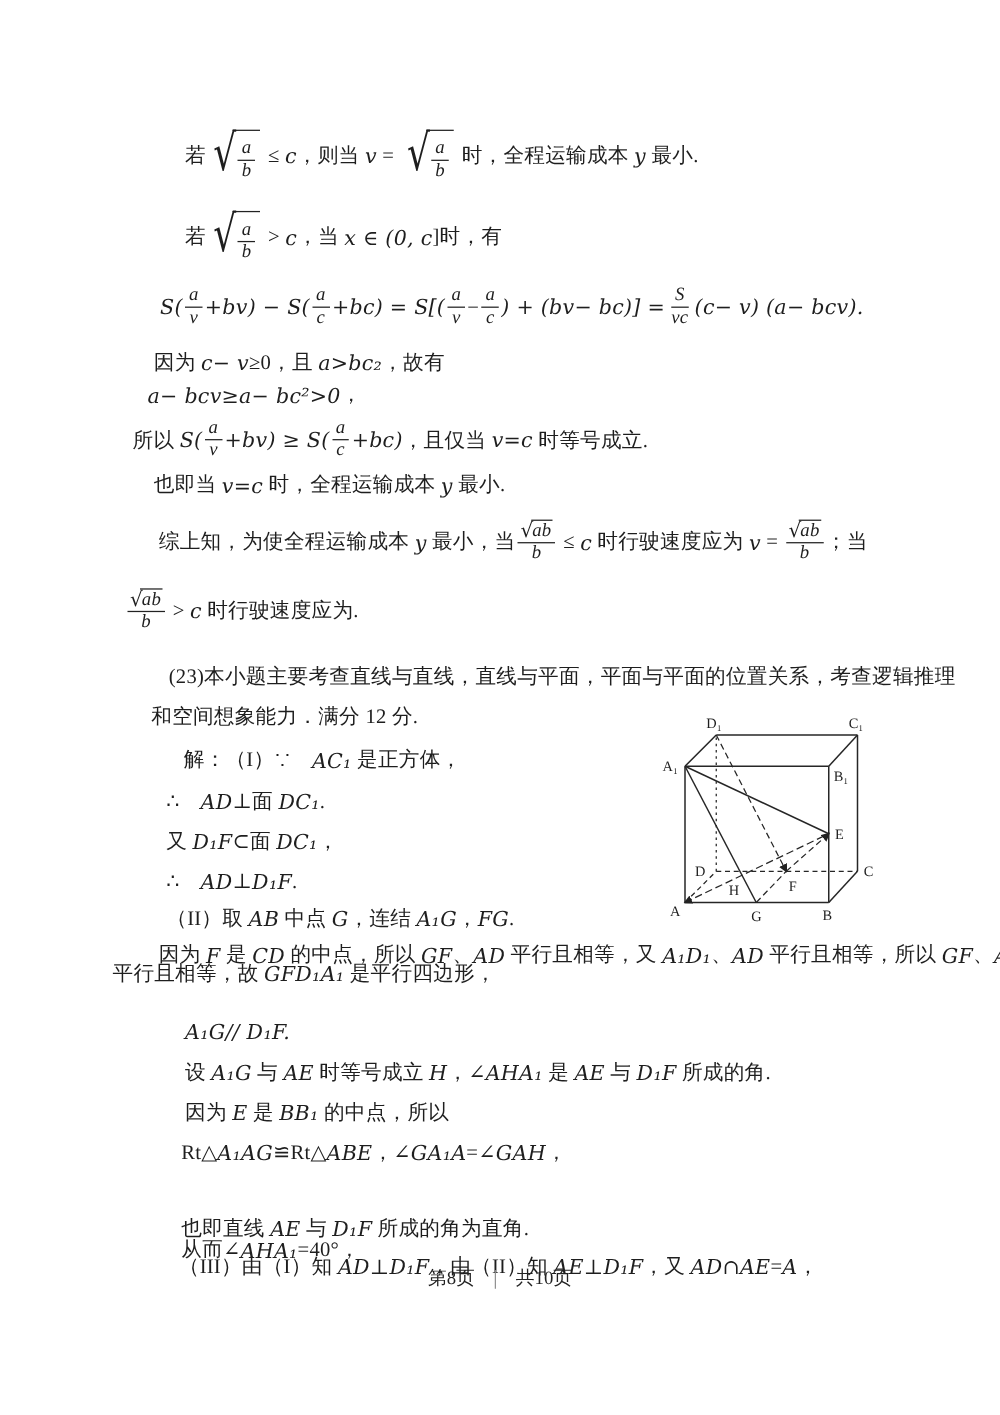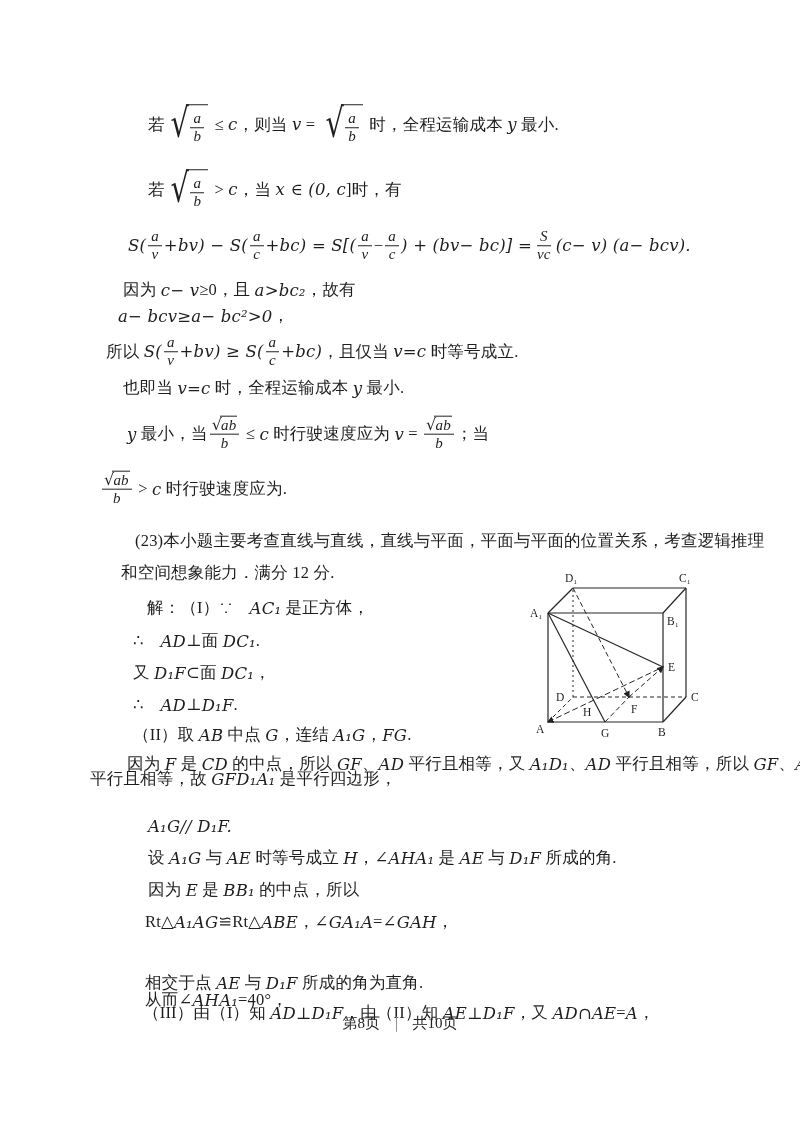--- a/index.html
+++ b/index.html
@@ -108,20 +108,21 @@
 
 <div class="line" style="left:123px;top:388px">
   <span class="zh">也即当 </span>
   <span class="mi">v=c</span>
   <span class="zh"> 时，全程运输成本 </span>
   <span class="mi">y</span>
   <span class="zh"> 最小.</span>
 </div>
 
 <div class="line" style="left:127px;top:434px">
+  <span class="zh">综上知，为使全程运输成本 </span>
   <span class="mi">y</span>
   <span class="zh"> 最小，当</span>
   <span class="frac"><span class="num-flex"><span class="rs">√</span><span class="rb">ab</span></span><span class="den">b</span></span>
   <span class="zh"> ≤ </span>
   <span class="mi">c</span>
   <span class="zh"> 时行驶速度应为 </span>
   <span class="mi">v</span>
   <span class="zh"> = </span>
   <span class="frac"><span class="num-flex"><span class="rs">√</span><span class="rb">ab</span></span><span class="den">b</span></span>
   <span class="zh">；当</span>
@@ -238,21 +239,21 @@
   <span class="zh">=∠</span>
   <span class="mi">GAH</span>
   <span class="zh">，</span>
 </div>
 <div class="line" style="left:145px;top:1000px">
   <span class="zh">从而∠</span>
   <span class="mi">AHA₁</span>
   <span class="zh">=40°，</span>
 </div>
 <div class="line" style="left:145px;top:983px">
-  <span class="zh">相交于点 </span>
+  <span class="zh">也即直线 </span>
   <span class="mi">AE</span>
   <span class="zh"> 与 </span>
   <span class="mi">D₁F</span>
   <span class="zh"> 所成的角为直角.</span>
 </div>
 
 <div class="line" style="left:143px;top:1013px">
   <span class="zh">（III）由（I）知 </span>
   <span class="mi">AD⊥D₁F</span>
   <span class="zh">，由（II）知 </span>

